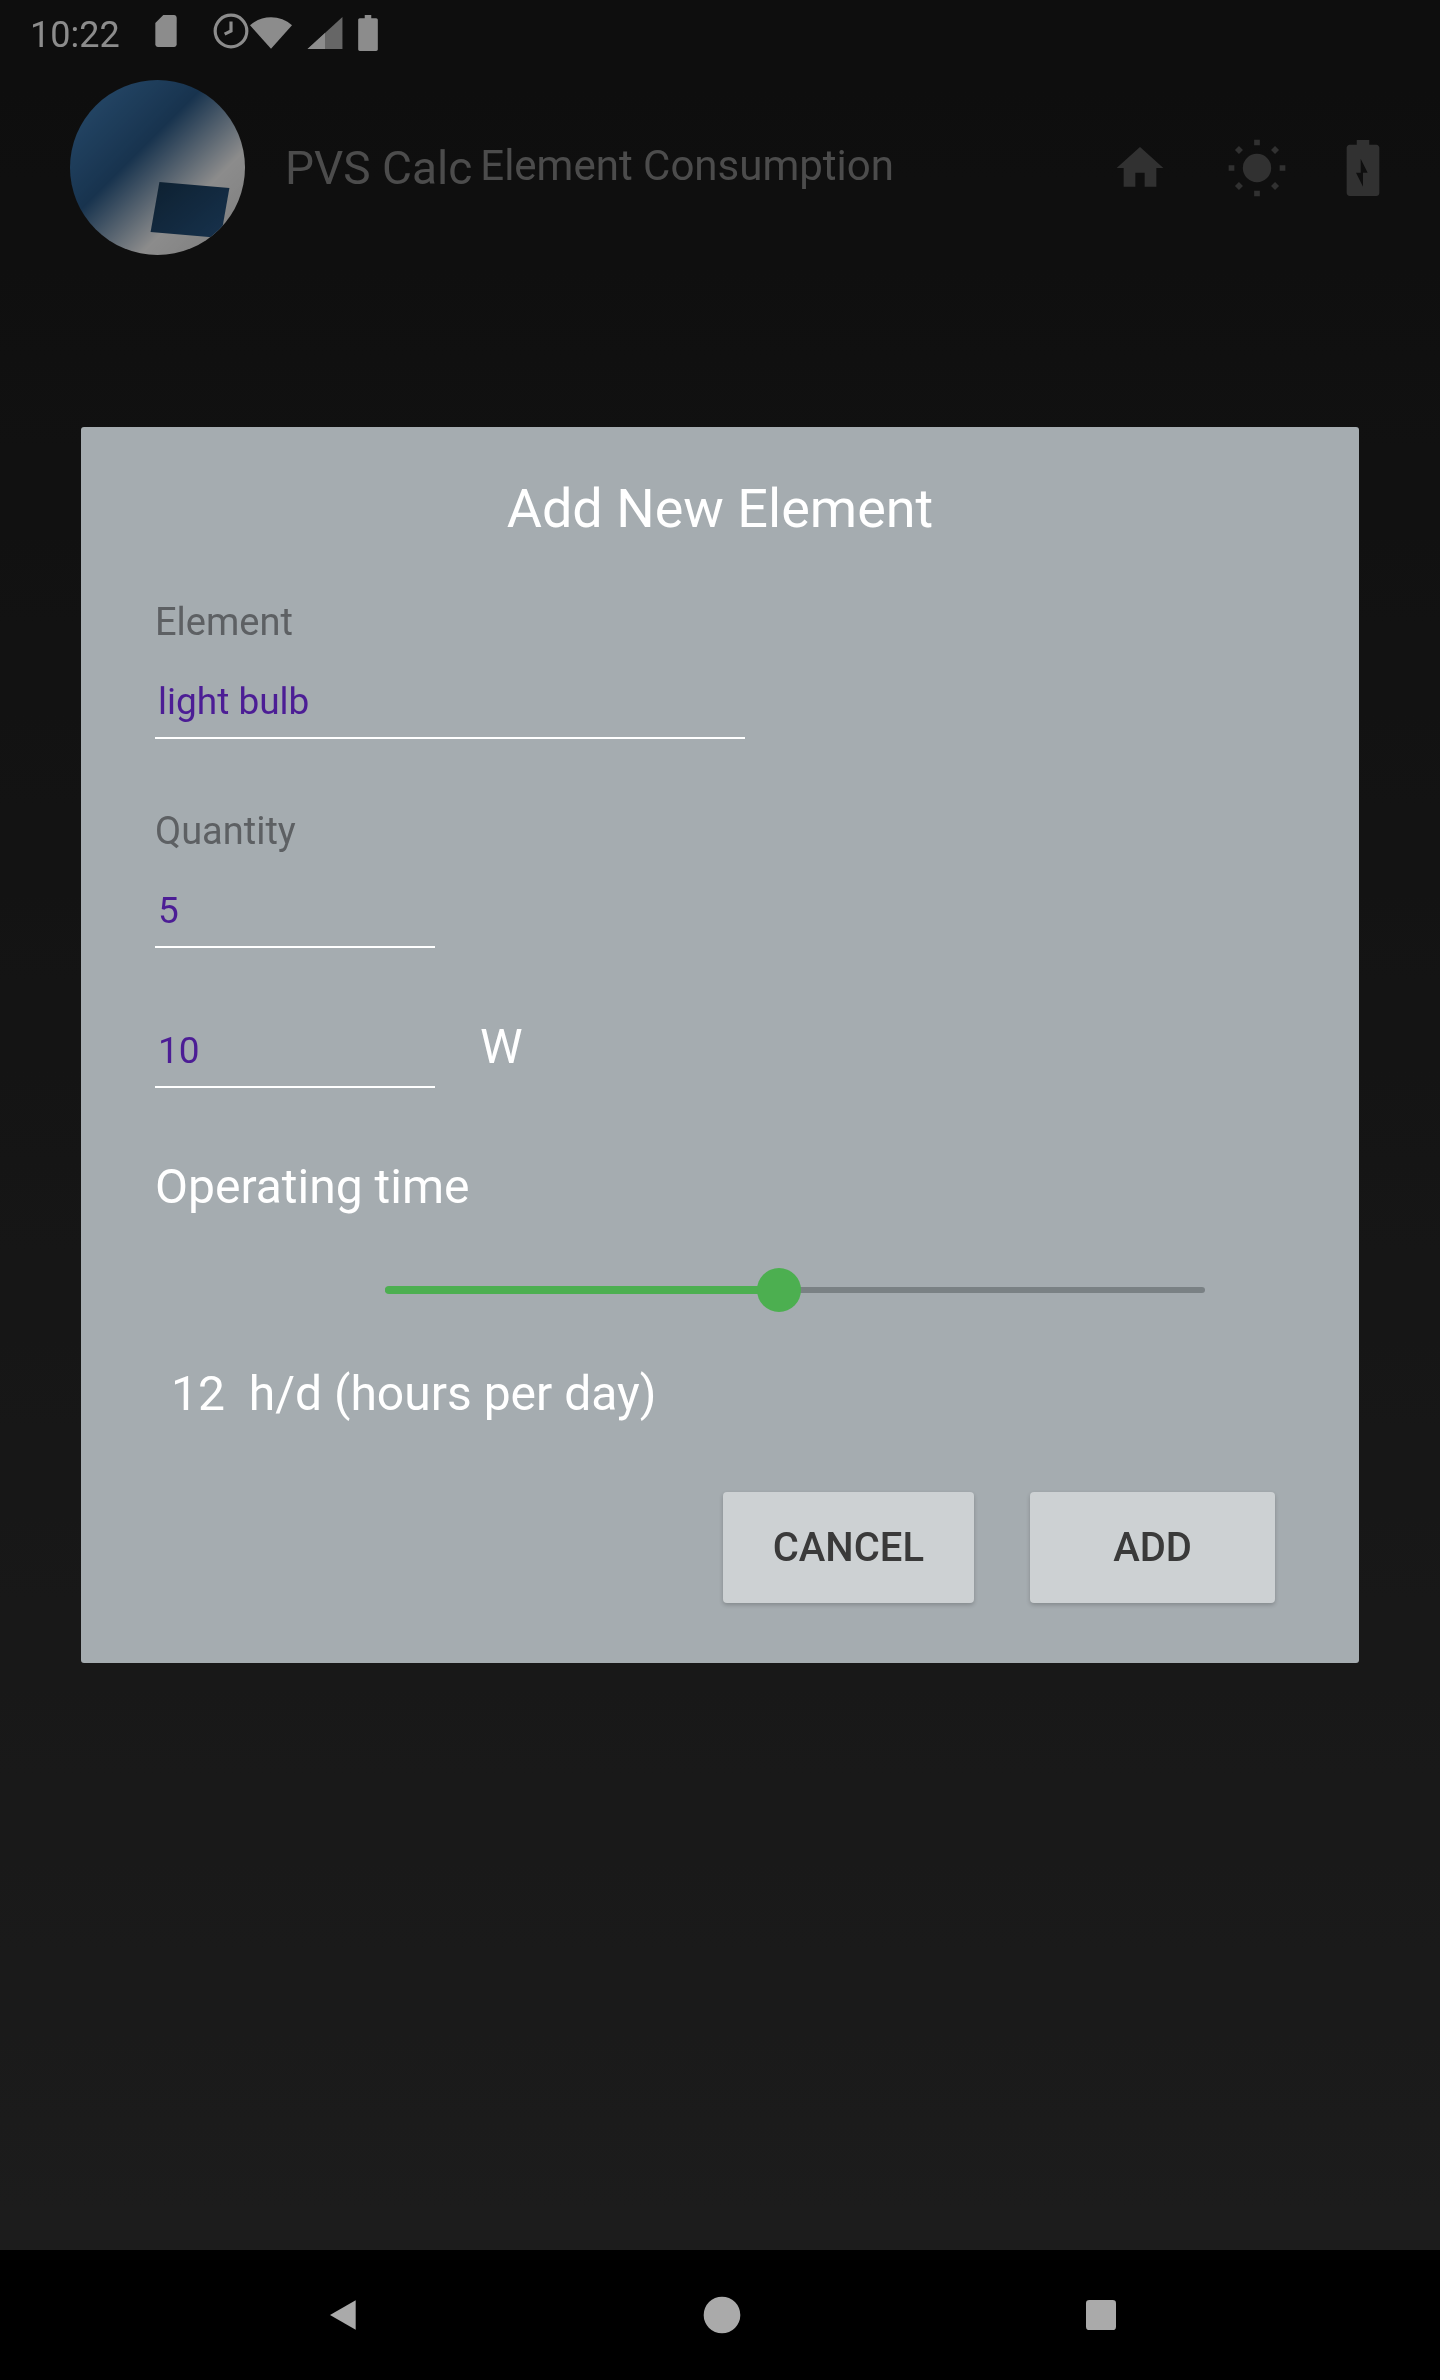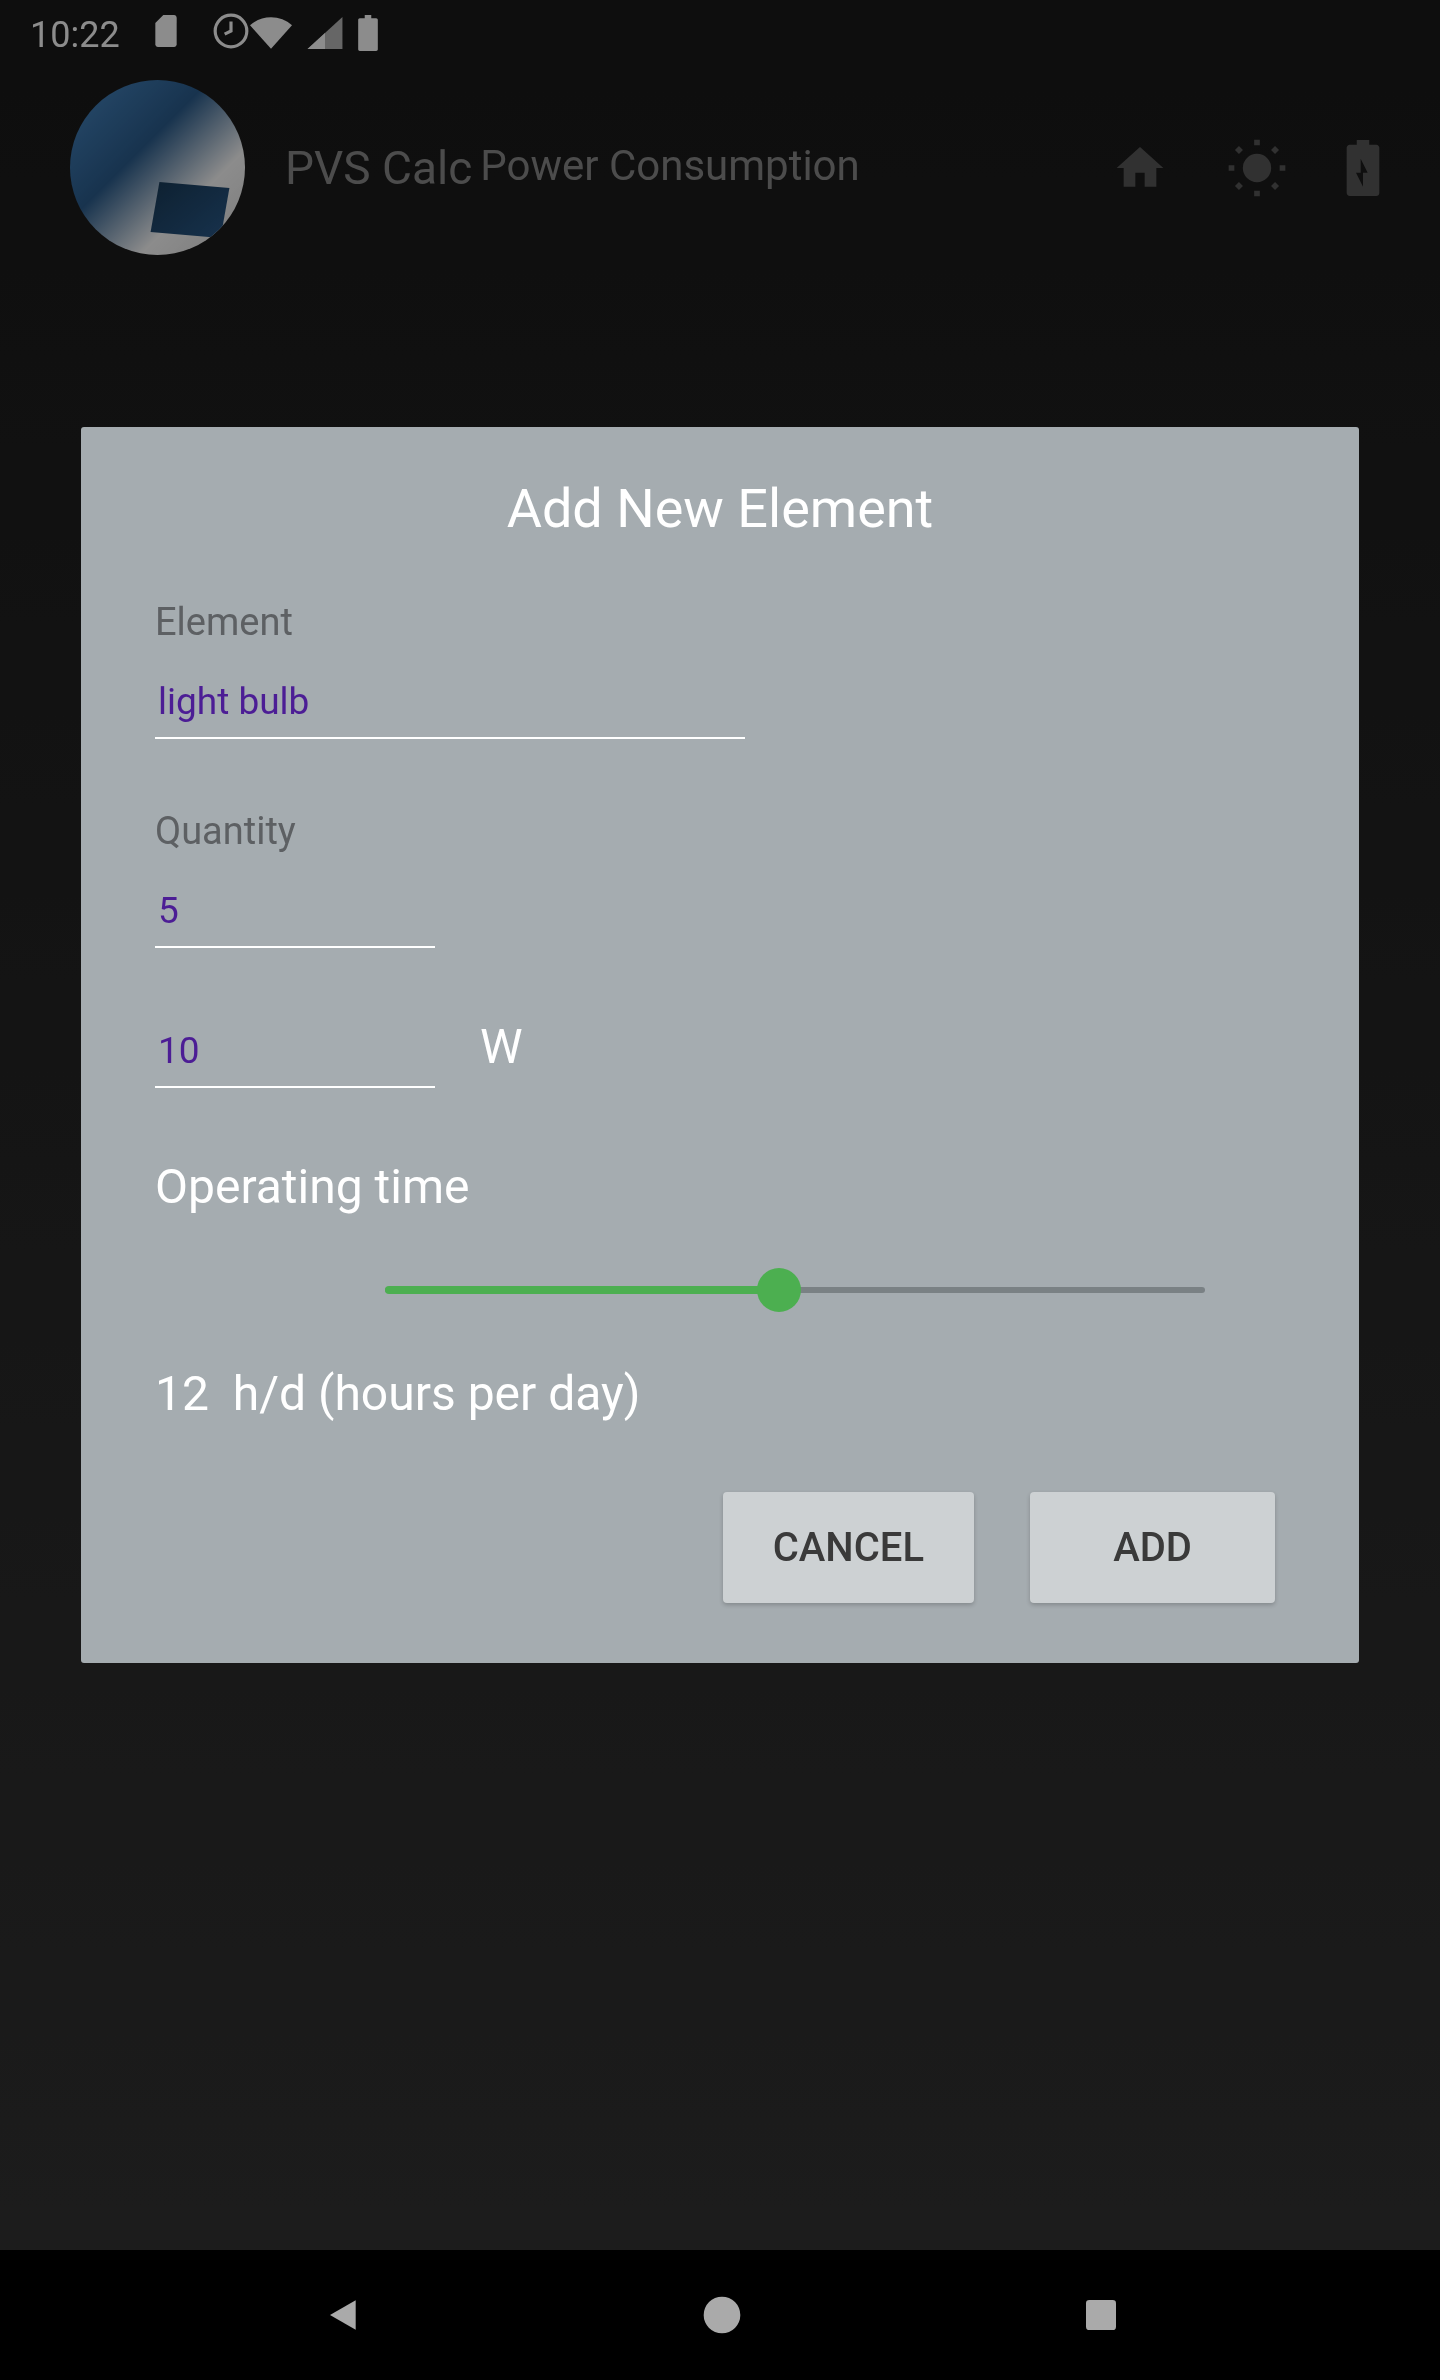--- a/index.html
+++ b/index.html
@@ -221,20 +221,21 @@
       border-radius: 50%;
       transform: translate(-50%, -50%);
     }
     
     .operating-value {
       color: #fff;
       font-size: 48px;
       font-weight: 400;
       margin-top: 55px;
       margin-bottom: 70px;
+      margin-left: 16px;
     }
     
     .dialog-buttons {
       display: flex;
       justify-content: flex-end;
       gap: 56px;
       padding-right: 10px;
     }
     
     .dialog-button {
@@ -307,21 +308,21 @@
           <path d="M8 0H4v2H1c-0.55 0-1 0.45-1 1v18c0 0.55 0.45 1 1 1h10c0.55 0 1-0.45 1-1V3c0-0.55-0.45-1-1-1H8V0z"></path>
         </svg>
     </span>
   </div>
 </div>
 
 <div class="app-header">
   <div class="app-logo"></div>
   <div class="app-title-group">
     <div class="app-title">PVS Calc</div>
-    <div class="app-subtitle">Power Consumption</div>
+    <div class="app-subtitle">Element Consumption</div>
   </div>
   <div class="header-icons">
     <span class="header-icon">
       <svg width="56" height="56" viewBox="0 0 24 24" fill="#5a5a5a">
           <path d="M10 20v-6h4v6h5v-8h3L12 3 2 12h3v8z"></path>
         </svg>
     </span>
     <span class="header-icon">
       <svg width="68" height="68" viewBox="0 0 24 24" fill="#5a5a5a">
           <circle cx="12" cy="12" r="5"></circle>

